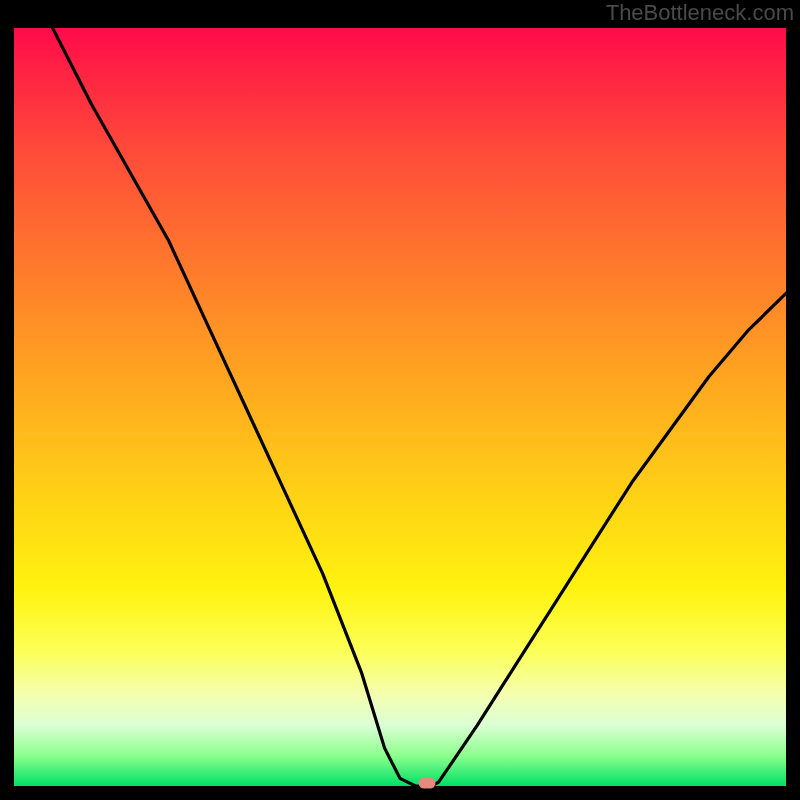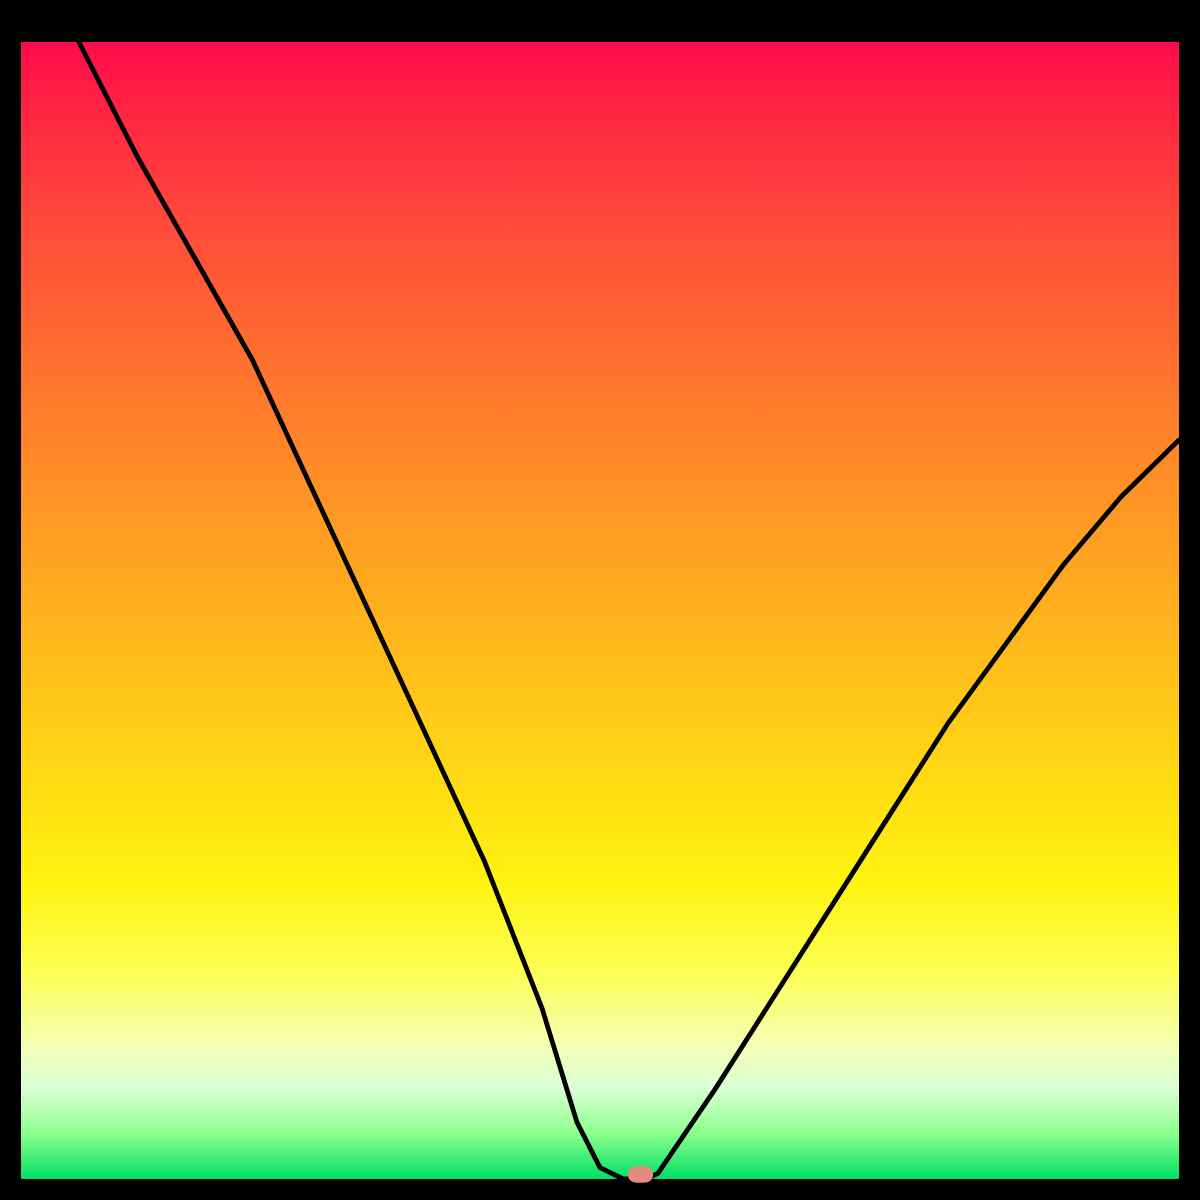--- a/index.html
+++ b/index.html
@@ -66,20 +66,21 @@
     border-radius: 6px;
     background: #e58a7e;
     transform: translate(-50%, -50%);
     z-index: 5;
   }
 </style>
 </head>
 <body>
 
 <div class="frame">
+  <div class="watermark">TheBottleneck.com</div>
 
   <div class="plot-area">
     <svg class="curve" viewBox="0 0 772 758" preserveAspectRatio="none">
       <path id="curve-path" fill="none" stroke="#000" stroke-width="3.2" stroke-linecap="round" stroke-linejoin="round" d="M38.6 0.0 L77.2 75.8 L115.8 144.0 L154.4 212.2 L193.0 295.6 L231.6 379.0 L270.2 462.4 L308.8 545.8 L347.4 644.3 L370.6 720.1 L386.0 750.4 L401.4 758.0 L416.9 758.0 L424.6 754.2 L463.2 697.4 L501.8 636.7 L540.4 576.1 L579.0 515.4 L617.6 454.8 L656.2 401.7 L694.8 348.7 L733.4 303.2 L772.0 265.3"></path>
     </svg>
     <div class="marker" id="marker" style="left: 413.02px; top: 755px;"></div>
   </div>
 </div>
 
 </body></html>

